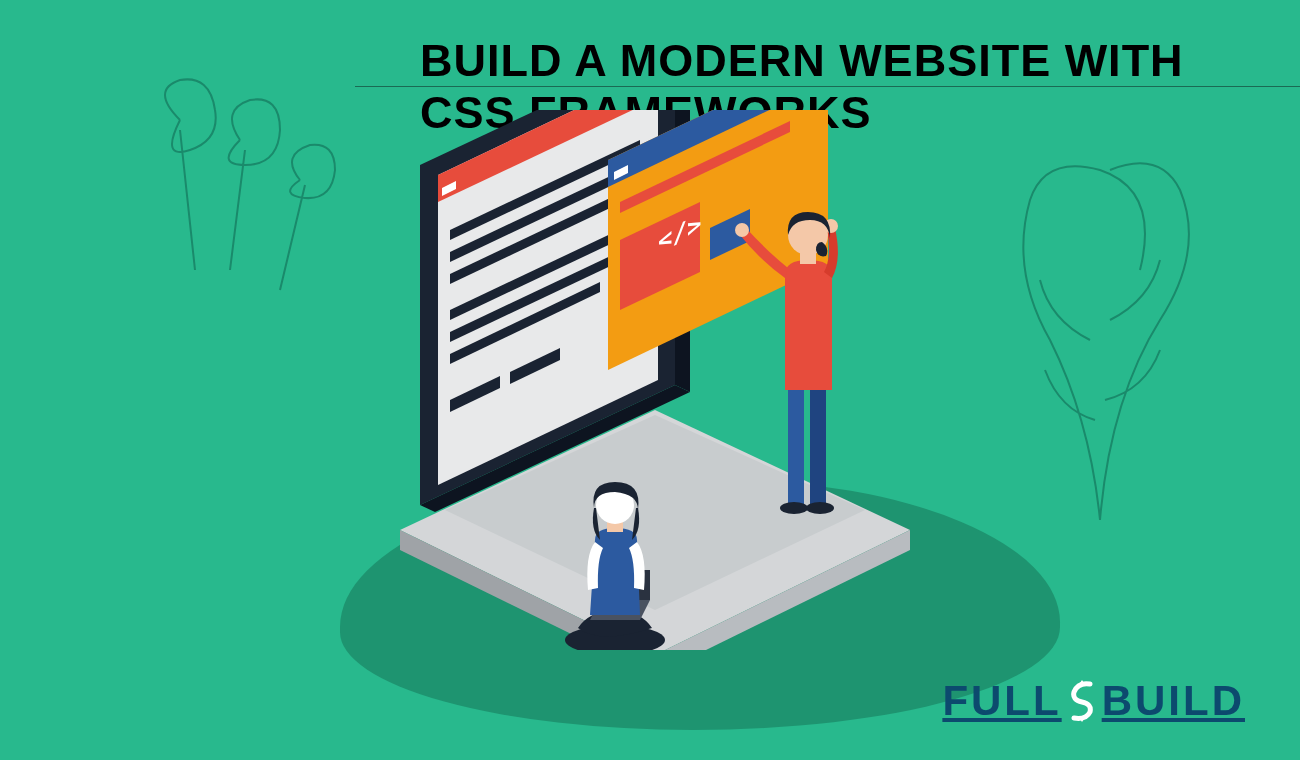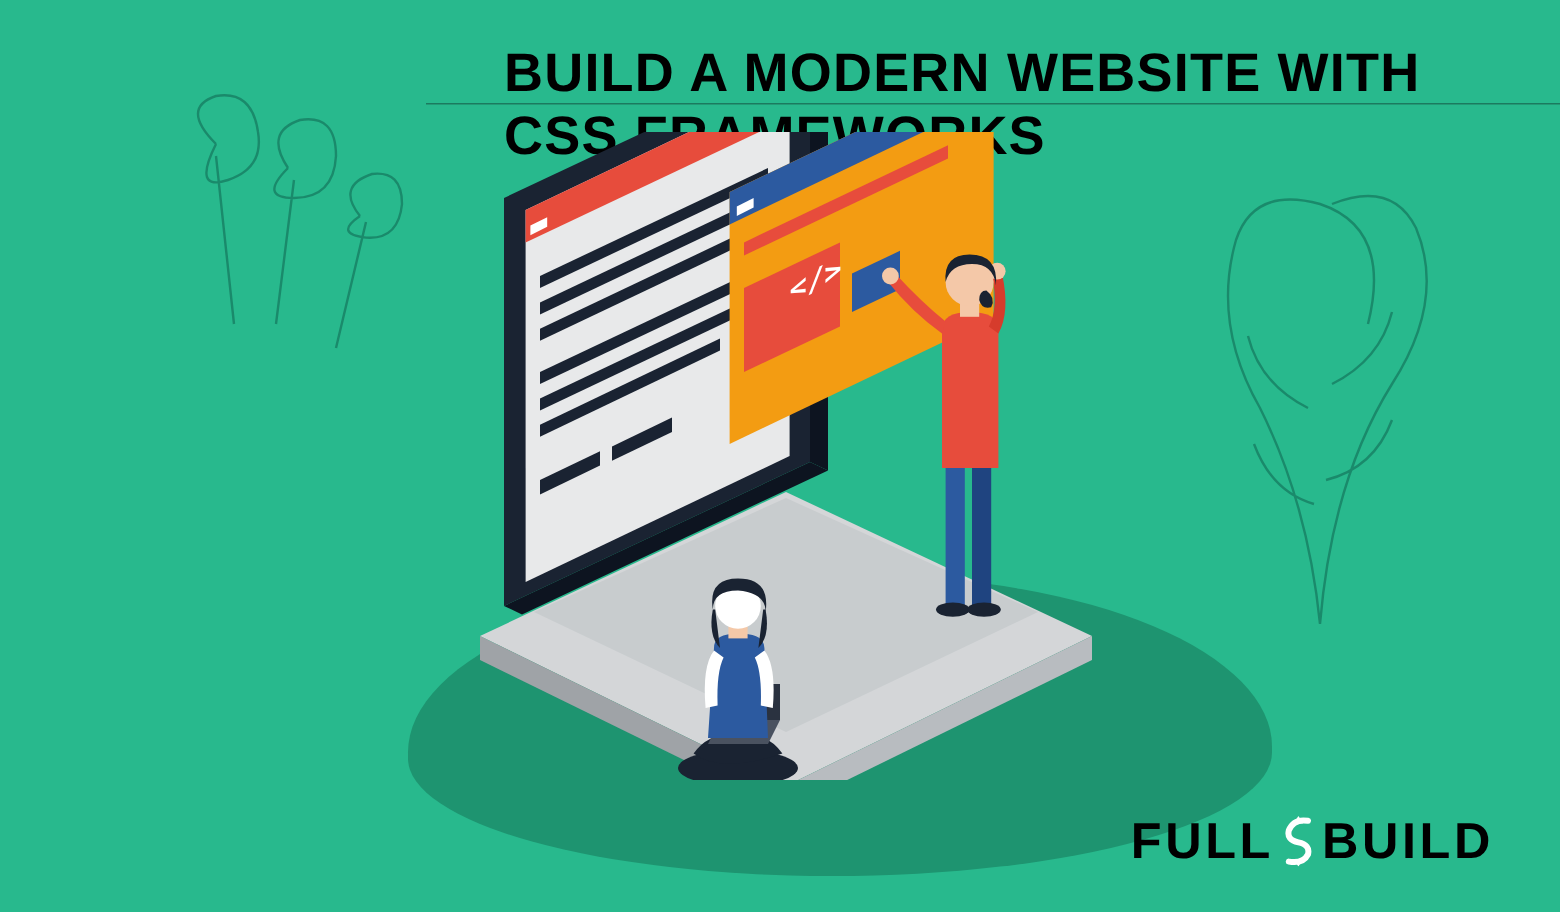--- a/index.html
+++ b/index.html
@@ -51,27 +51,28 @@
       position: absolute;
       top: 110px;
       left: 390px;
       width: 530px;
       height: 540px;
     }
     .logo {
       position: absolute;
       bottom: 35px;
       right: 55px;
-      color: #000000;
+      color: #0c4a6e;
       font-size: 42px;
       font-weight: 900;
       letter-spacing: 3px;
       display: flex;
       align-items: center;
       gap: 6px;
+      text-decoration: underline;
     }
     .logo-s {
       display: inline-block;
       position: relative;
       width: 28px;
       height: 42px;
     }
     .code-tag {
       fill: #ffffff;
       font-family: monospace;

